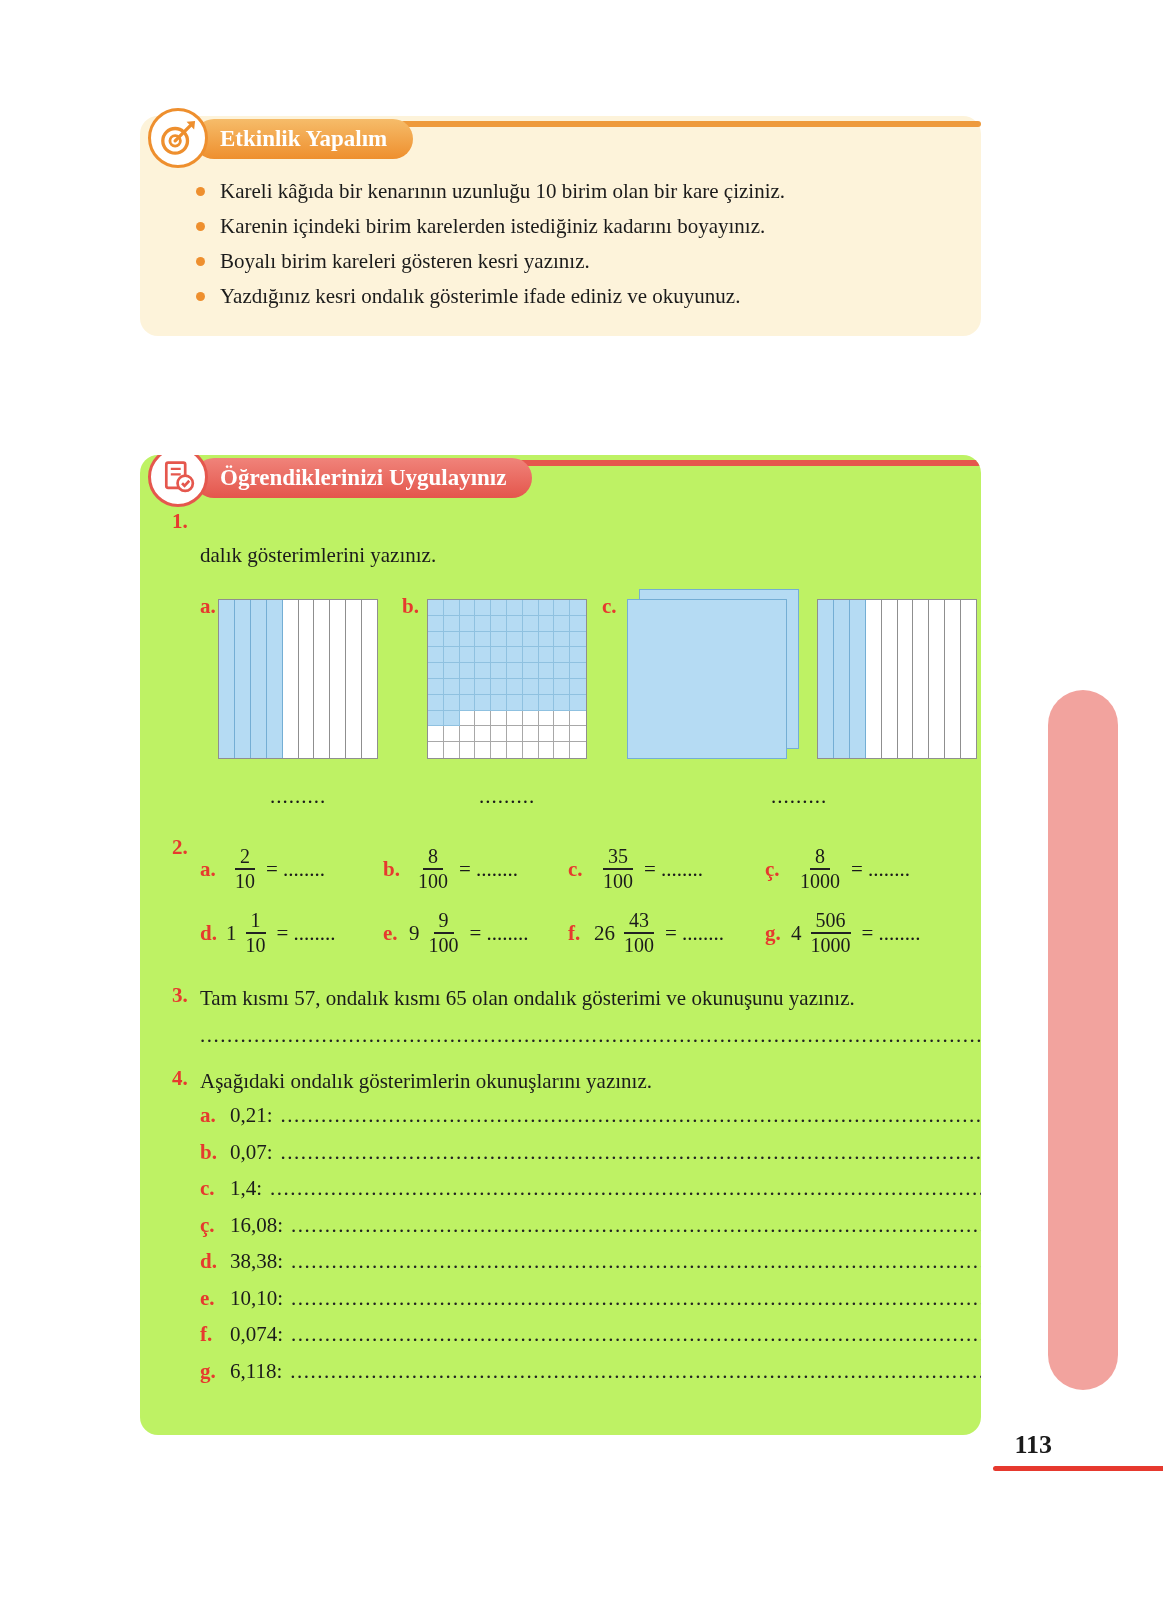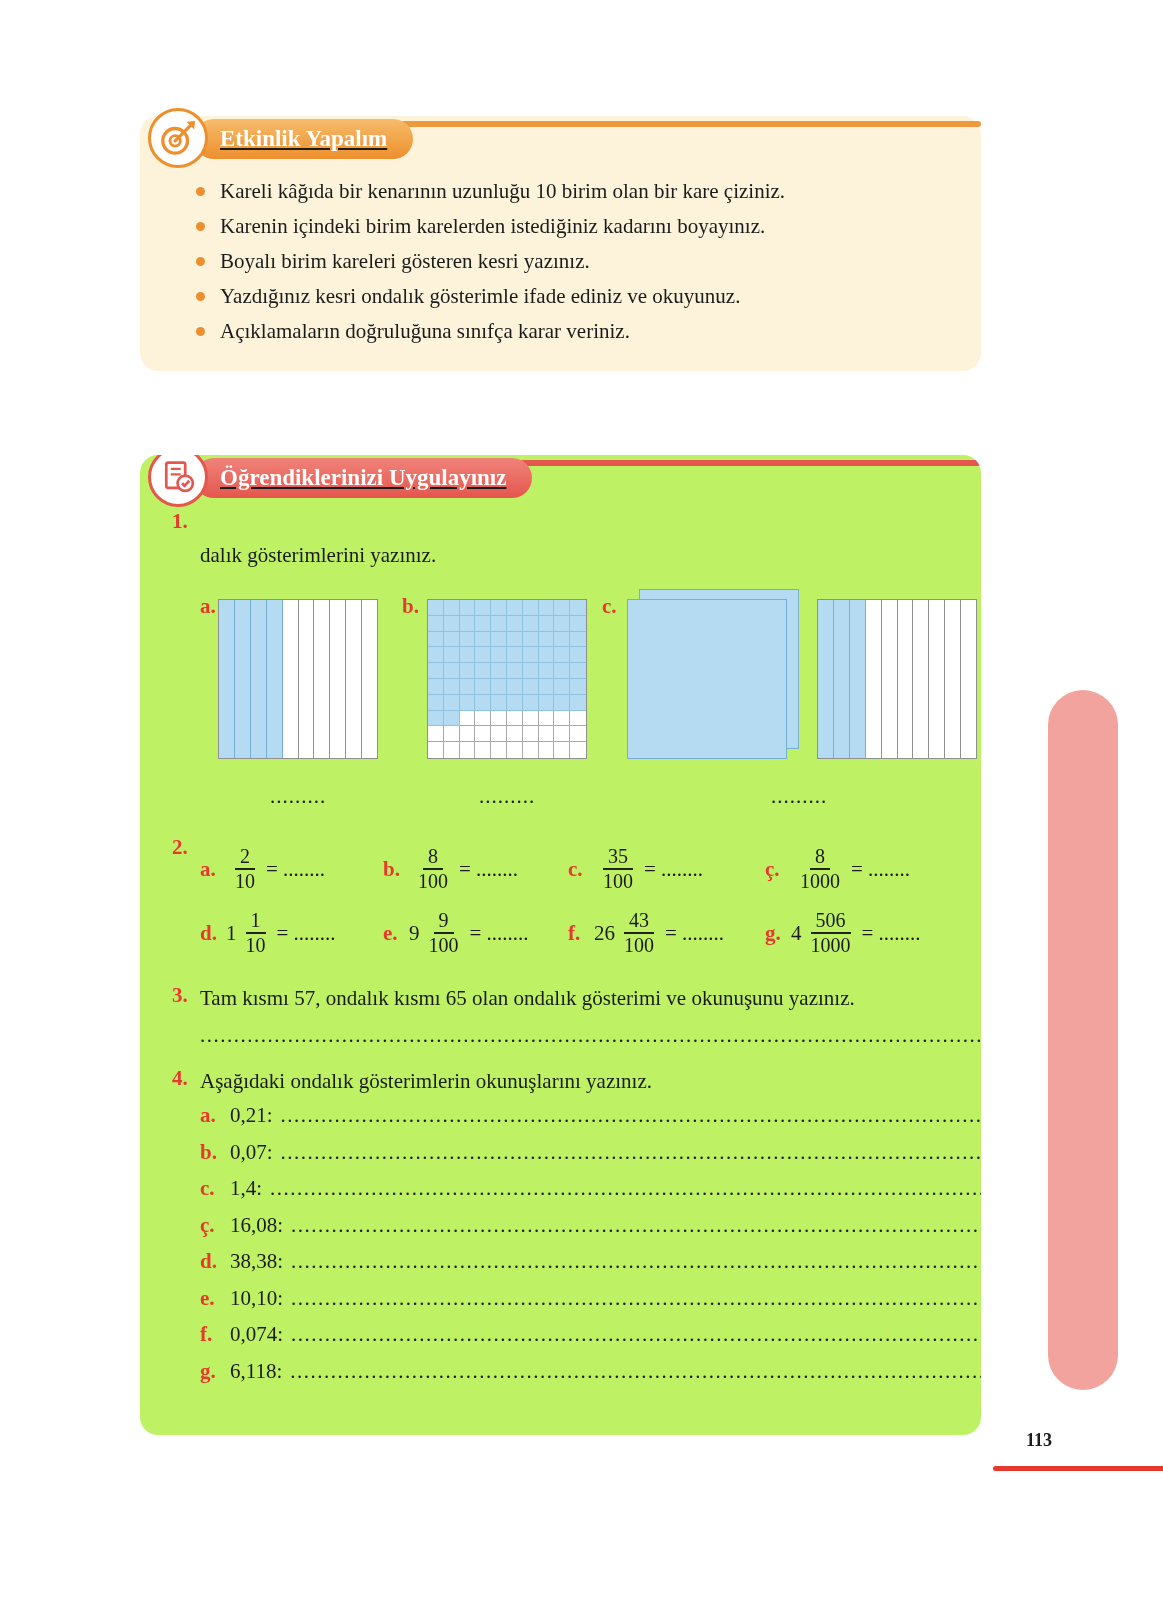--- a/index.html
+++ b/index.html
@@ -10,21 +10,21 @@
     font-family:"Liberation Serif", serif;
     color:#1b1b1b;
     font-size:21px;
     overflow:hidden;
   }
   .box{position:absolute;left:140px;width:841px;border-radius:18px;box-sizing:border-box;}
   .cream{top:116px;background:#fdf3da;padding:58px 28px 22px 53px;}
   .pink{top:455px;height:980px;background:#bef264;padding:54px 28px 0 32px;overflow:hidden;}
 
   
-  .banner{position:absolute;left:8px;top:-8px;right:0;height:64px;display:flex;align-items:flex-start;text-decoration:underline;}
+  .banner{position:absolute;left:8px;top:-8px;right:0;height:64px;display:flex;align-items:flex-start;}
   .badge{flex:none;width:60px;height:60px;border-radius:50%;background:#fff;display:flex;align-items:center;justify-content:center;z-index:2;box-sizing:border-box;}
   .badge.orange{border:3px solid #ee8f2e;}
   .badge.redb{border:3px solid #e5574d;}
   .pill{margin-left:-14px;margin-top:11px;height:40px;line-height:40px;padding:0 26px;border-radius:21px;color:#fff;font-weight:700;font-size:23px;z-index:1;white-space:nowrap;}
   .pill.orange{background:linear-gradient(180deg,#f6bc6a,#ee8f2e);}
   .pill.redb{background:linear-gradient(180deg,#f0837a,#e4564c);}
   .rule{flex:1;height:6px;margin-top:13px;margin-left:-12px;border-radius:3px;z-index:0;}
   .rule.orange{background:#ee9a3c;}
   .rule.redb{background:#e5574d;}
 
@@ -78,21 +78,21 @@
 
   
   .dotline{margin-top:6px;overflow:hidden;white-space:nowrap;letter-spacing:1.5px;line-height:30px;color:#222;}
   .q4-row{display:flex;line-height:36.5px;}
   .q4-label{flex:none;width:30px;font-weight:700;color:#e63a2e;}
   .q4-value{flex:none;margin-right:8px;}
   .q4-dots{flex:1;overflow:hidden;white-space:nowrap;letter-spacing:1.5px;color:#222;}
 
   
   .side-tab{position:absolute;left:1048px;top:690px;width:70px;height:700px;border-radius:35px;background:#f2a39e;}
-  .page-number{position:absolute;right:111px;top:1430px;font-weight:700;font-size:18px;}
+  .page-number{position:absolute;right:111px;top:1430px;font-weight:700;font-size:26px;}
   .footer-rule{position:absolute;left:993px;right:0;top:1466px;height:5px;background:#e6392e;border-radius:3px 0 0 3px;}
 </style>
 </head>
 <body>
 
 <section class="box cream">
   <div class="banner">
     <span class="badge orange">
       <svg width="38" height="38" viewBox="0 0 40 40">
         <circle cx="17" cy="23" r="13" fill="none" stroke="#ee8f2e" stroke-width="3.5"></circle>
@@ -102,21 +102,20 @@
       </svg>
     </span>
     <span class="pill orange">Etkinlik Yapalım</span>
     <span class="rule orange"></span>
   </div>
   <ul class="bullets">
     <li>Kareli kâğıda bir kenarının uzunluğu 10 birim olan bir kare çiziniz.</li>
     <li>Karenin içindeki birim karelerden istediğiniz kadarını boyayınız.</li>
     <li>Boyalı birim kareleri gösteren kesri yazınız.</li>
     <li>Yazdığınız kesri ondalık gösterimle ifade ediniz ve okuyunuz.</li>
-    <li>Açıklamaların doğruluğuna sınıfça karar veriniz.</li>
   </ul>
 </section>
 
 <section class="box pink">
   <div class="banner">
     <span class="badge redb">
       <svg width="36" height="36" viewBox="0 0 40 40">
         <rect x="7" y="4" width="21" height="28" rx="2" fill="none" stroke="#e5574d" stroke-width="3"></rect>
         <line x1="12" y1="11" x2="23" y2="11" stroke="#e5574d" stroke-width="2.5"></line>
         <line x1="12" y1="17" x2="23" y2="17" stroke="#e5574d" stroke-width="2.5"></line>

